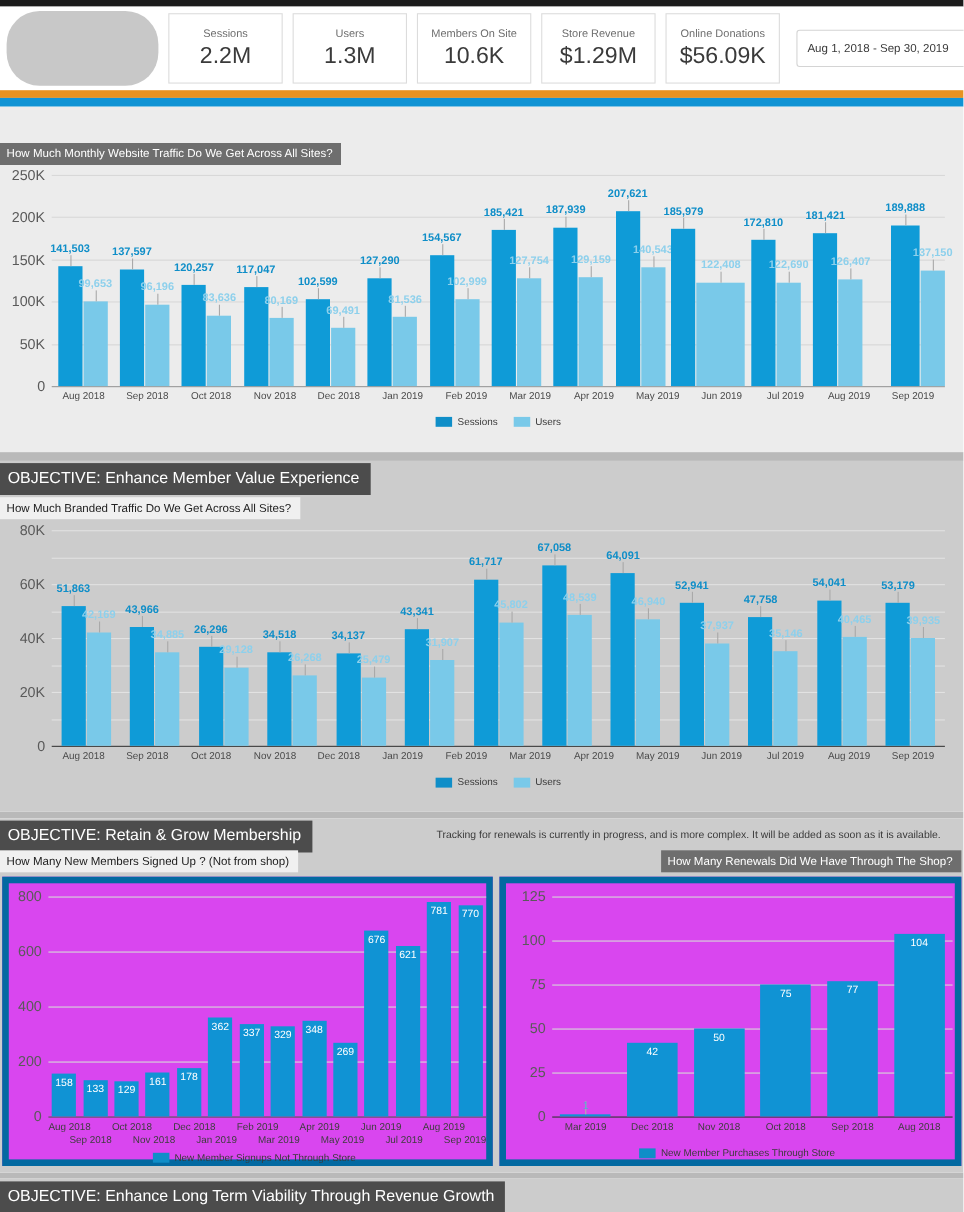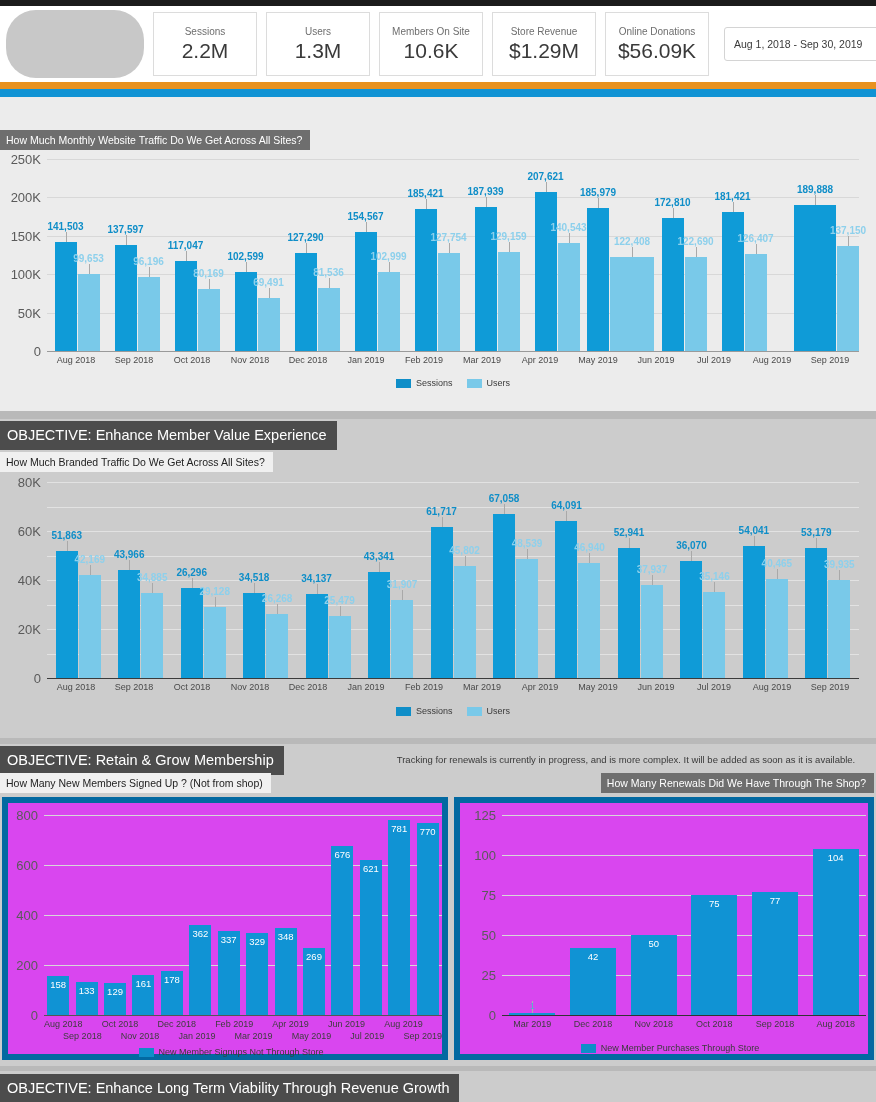--- a/index.html
+++ b/index.html
@@ -196,20 +196,30 @@
               <div class="bar s" style="height: 105.674px; width: 22px;">
                 <span class="needle"></span>
                 <span class="vlabel s">137,597</span>
               </div>
               <div class="bar u" style="height: 73.8785px; width: 22px;">
                 <span class="needle"></span>
                 <span class="vlabel u">96,196</span>
               </div>
             </div>
             <div class="grp">
+              <div class="bar s" style="height: 92.3574px; width: 22px;">
+                <span class="needle"></span>
+                <span class="vlabel s">120,257</span>
+              </div>
+              <div class="bar u" style="height: 64.2324px; width: 22px;">
+                <span class="needle"></span>
+                <span class="vlabel u">83,636</span>
+              </div>
+            </div>
+            <div class="grp">
               <div class="bar s" style="height: 89.8921px; width: 22px;">
                 <span class="needle"></span>
                 <span class="vlabel s">117,047</span>
               </div>
               <div class="bar u" style="height: 61.5698px; width: 22px;">
                 <span class="needle"></span>
                 <span class="vlabel u">80,169</span>
               </div>
             </div>
             <div class="grp">
@@ -296,21 +306,21 @@
               <div class="bar s" style="height: 139.331px; width: 22px;">
                 <span class="needle"></span>
                 <span class="vlabel s">181,421</span>
               </div>
               <div class="bar u" style="height: 97.0806px; width: 22px;">
                 <span class="needle"></span>
                 <span class="vlabel u">126,407</span>
               </div>
             </div>
             <div class="grp">
-              <div class="bar s" style="height: 145.834px; width: 42px; margin-left: 20px;">
+              <div class="bar s" style="height: 145.834px; width: 26px; margin-left: 20px;">
                 <span class="needle"></span>
                 <span class="vlabel s">189,888</span>
               </div>
               <div class="bar u" style="height: 105.331px; width: 22px;">
                 <span class="needle"></span>
                 <span class="vlabel u">137,150</span>
               </div>
             </div>
           </div>
       </div>
@@ -471,21 +481,21 @@
                 <span class="vlabel s">52,941</span>
               </div>
               <div class="bar u" style="height: 92.9457px; width: 22px;">
                 <span class="needle"></span>
                 <span class="vlabel u">37,937</span>
               </div>
             </div>
             <div class="grp">
               <div class="bar s" style="height: 117.007px; width: 22px;">
                 <span class="needle"></span>
-                <span class="vlabel s">36,070</span>
+                <span class="vlabel s">47,758</span>
               </div>
               <div class="bar u" style="height: 86.1077px; width: 22px;">
                 <span class="needle"></span>
                 <span class="vlabel u">35,146</span>
               </div>
             </div>
             <div class="grp">
               <div class="bar s" style="height: 132.4px; width: 22px;">
                 <span class="needle"></span>
                 <span class="vlabel s">54,041</span>

